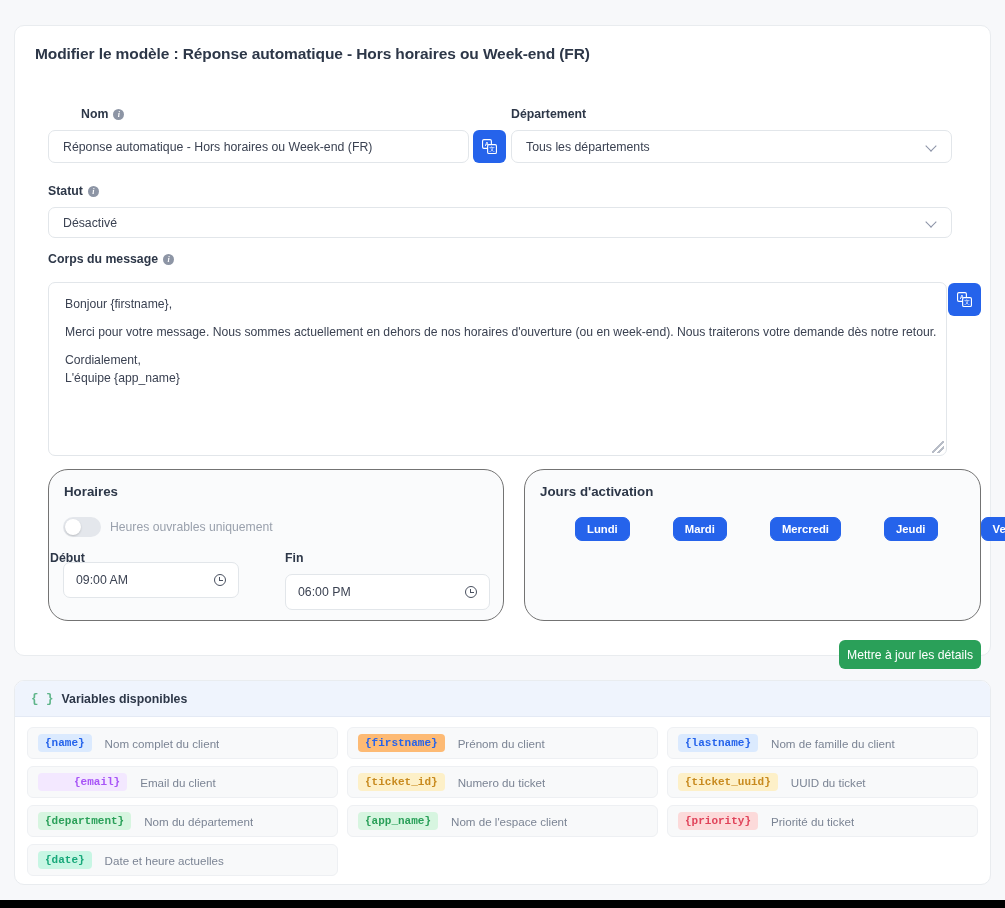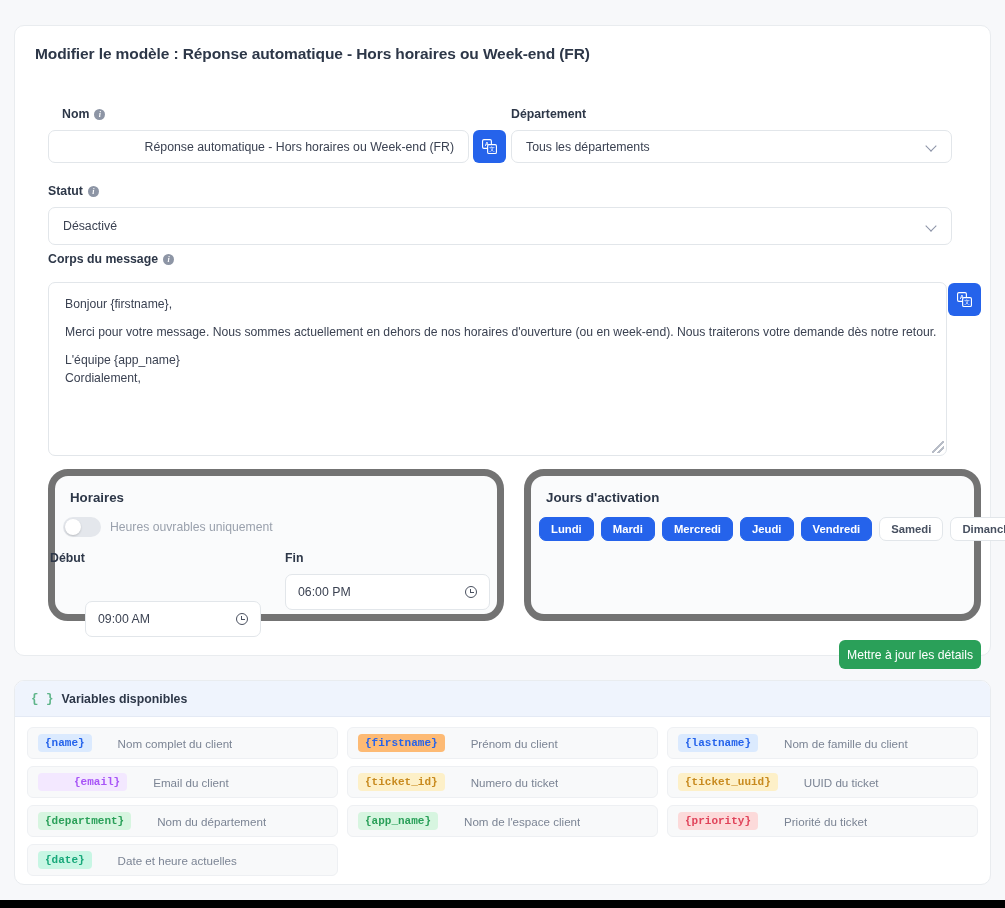--- a/index.html
+++ b/index.html
@@ -38,21 +38,21 @@
     background: #8d95a5; color: #fff; font-size: 8px; line-height: 11px;
     text-align: center; font-weight: bold; font-style: italic;
     font-family: "Liberation Serif", serif;
   }
 
   
   .txt-input, .sel-input {
     position: absolute;
     background: #fff; border: 1px solid #e2e6ea; border-radius: 7px;
     font-size: 12.3px; color: #3b4252;
-    display: flex; align-items: center; padding: 0 14px; justify-content: flex-end;
+    display: flex; align-items: center; padding: 0 14px;
   }
   .sel-input { justify-content: space-between; }
   .chev {
     width: 11px; height: 11px; position: relative; flex: 0 0 auto;
   }
   .chev::before {
     content:""; position:absolute; left:1px; top:1px;
     width:7px; height:7px; border-right:1.6px solid #8b93a7; border-bottom:1.6px solid #8b93a7;
     transform: rotate(45deg);
   }
@@ -72,21 +72,21 @@
   .ta-gap { height: 10px; }
   .resize-grip {
     position: absolute; right: 2px; bottom: 2px; width: 12px; height: 12px;
     background:
       linear-gradient(135deg, transparent 0 45%, #b8bdc7 45% 55%, transparent 55% 100%),
       linear-gradient(135deg, transparent 0 70%, #b8bdc7 70% 80%, transparent 80% 100%);
   }
 
   
   .panel {
-    position: absolute; background: #fafbfc; border: 7px solid #737373; border-radius: 20px;
+    position: absolute; background: #fafbfc; border: 1px solid #737373; border-radius: 20px;
   }
   .panel-title {
     position: absolute; left: 15px; top: 14px;
     font-size: 13.3px; font-weight: bold; color: #2d3748;
   }
 
   .toggle {
     position: absolute; left: 48px; top: 491px;
     width: 38px; height: 20px; border-radius: 10px; background: #e4e7ec; cursor: pointer;
   }
@@ -105,21 +105,21 @@
   }
   .clock { width: 12px; height: 12px; border: 1.4px solid #4a5160; border-radius: 50%; position: relative; }
   .clock::before { content:""; position:absolute; left:4.2px; top:1.8px; width:1.2px; height:4px; background:#4a5160; }
   .clock::after  { content:""; position:absolute; left:4.6px; top:5.2px; width:3.2px; height:1.2px; background:#4a5160; }
 
   
   .days { position: absolute; left: 524px; top: 491px; display: flex; gap: 7px; }
   .day-chip {
     border-radius: 7px; height: 24px; padding: 0 11px;
     display: flex; align-items: center; justify-content: center;
-    font-size: 11.3px; font-weight: bold; cursor: pointer; white-space: nowrap;
+    font-size: 11.3px; font-weight: bold; cursor: pointer; white-space: nowrap; margin-left: 36px;
   }
   .day-on  { background: #2563eb; color: #fff; border: 1px solid #2563eb; }
   .day-off { background: #fff; color: #475060; border: 1px solid #e2e6ea; text-align: right; }
 
   
   .submit-btn {
     position: absolute; left: 824px; top: 614px; width: 142px; height: 29px;
     background: #2aa059; border-radius: 6px; color: #fff;
     font-size: 12.2px; display: flex; align-items: center; justify-content: center;
     cursor: pointer;
@@ -133,40 +133,40 @@
   }
   .brace { font-family: "Liberation Mono", monospace; font-size: 12.5px; color: #5fb58a; font-weight: bold; }
   .vars-head-label { font-size: 12.3px; color: #2d3748; font-weight: bold; }
 
   .var-grid {
     position: absolute; left: 12px; top: 46px; width: 951px;
     display: grid; grid-template-columns: repeat(3, 1fr); gap: 7px 9px;
   }
   .var-item {
     background: #f8f9fa; border: 1px solid #eef0f3; border-radius: 6px;
-    height: 32px; display: flex; align-items: center; padding: 0 10px; gap: 26px;
+    height: 32px; display: flex; align-items: center; padding: 0 10px; gap: 13px;
   }
   .var-tag {
     font-family: "Liberation Mono", monospace; font-size: 11px; font-weight: bold;
     padding: 3px 7px; border-radius: 4px; white-space: nowrap;
   }
   .var-desc { font-size: 11.6px; color: #7b8494; white-space: nowrap; overflow: hidden; }
 
   .bottom-bar { position: absolute; left: 0; top: 900px; width: 1005px; height: 8px; background: #000; }
 </style>
 </head>
 <body>
 
 <div class="page">
 
   <div class="card" id="main-card">
 
     <div class="card-title">Modifier le modèle : Réponse automatique - Hors horaires ou Week-end (FR)</div>
 
-    <div class="fld-label" style="left:24px; top:81px;padding-left:23px;">
+    <div class="fld-label" style="left:43px; top:81px;padding-left:23px;">
       <span>Nom</span>
       <span class="info-dot">i</span>
     </div>
     <div class="txt-input" style="left:33px; top:104px; width:421px; height:33px;">
       <span>Réponse automatique - Hors horaires ou Week-end (FR)</span>
     </div>
     <div class="tr-btn" style="left:458px; top:104px; width:33px; height:33px;">
       <svg width="15" height="15" viewBox="0 0 16 16">
         <rect x="0.6" y="0.6" width="9.4" height="9.4" rx="1.4" fill="none" stroke="#ffffff" stroke-width="1.2"></rect>
         <text x="5.3" y="7.7" font-size="6.4" fill="#ffffff" text-anchor="middle" font-family="Liberation Sans, sans-serif" font-weight="bold">A</text>
@@ -180,37 +180,37 @@
     </div>
     <div class="sel-input" style="left:496px; top:104px; width:441px; height:33px;">
       <span>Tous les départements</span>
       <span class="chev"></span>
     </div>
 
     <div class="fld-label" style="left:33px; top:158px;">
       <span>Statut</span>
       <span class="info-dot">i</span>
     </div>
-    <div class="sel-input" style="left:33px; top:181px; width:904px; height:38px;">
+    <div class="sel-input" style="left:33px; top:181px; width:904px; height:31px;">
       <span>Désactivé</span>
       <span class="chev"></span>
     </div>
 
     <div class="fld-label" style="left:33px; top:226px;">
       <span>Corps du message</span>
       <span class="info-dot">i</span>
     </div>
     <div class="ta-wrap">
       <div>
         <div class="ta-line">Bonjour {firstname},</div>
         <div class="ta-gap"></div>
         <div class="ta-line">Merci pour votre message. Nous sommes actuellement en dehors de nos horaires d'ouverture (ou en week-end). Nous traiterons votre demande dès notre retour.</div>
         <div class="ta-gap"></div>
+        <div class="ta-line">Cordialement,</div>
         <div class="ta-line">L'équipe {app_name}</div>
-        <div class="ta-line">Cordialement,</div>
       </div>
       <div class="resize-grip"></div>
     </div>
     <div class="tr-btn" style="left:933px; top:257px; width:33px; height:33px;">
       <svg width="15" height="15" viewBox="0 0 16 16">
         <rect x="0.6" y="0.6" width="9.4" height="9.4" rx="1.4" fill="none" stroke="#ffffff" stroke-width="1.2"></rect>
         <text x="5.3" y="7.7" font-size="6.4" fill="#ffffff" text-anchor="middle" font-family="Liberation Sans, sans-serif" font-weight="bold">A</text>
         <rect x="6" y="6" width="9.4" height="9.4" rx="1.4" fill="#2563eb" stroke="#ffffff" stroke-width="1.2"></rect>
         <text x="10.7" y="13.2" font-size="6" fill="#ffffff" text-anchor="middle" font-family="Liberation Sans, sans-serif">文</text>
       </svg>
@@ -220,21 +220,21 @@
       <div class="panel-title">Horaires</div>
     </div>
     <div class="toggle">
       <div class="knob"></div>
     </div>
     <div class="toggle-label">Heures ouvrables uniquement</div>
 
     <div class="fld-label" style="left:35px; top:525px;">
       <span>Début</span>
     </div>
-    <div class="time-input" style="left:48px; top:575px; width:176px;margin-left:22px;">
+    <div class="time-input" style="left:48px; top:536px; width:176px;">
       <span>09:00 AM</span>
       <span class="clock"></span>
     </div>
 
     <div class="fld-label" style="left:270px; top:525px;">
       <span>Fin</span>
     </div>
     <div class="time-input" style="left:270px; top:548px; width:205px;">
       <span>06:00 PM</span>
       <span class="clock"></span>

